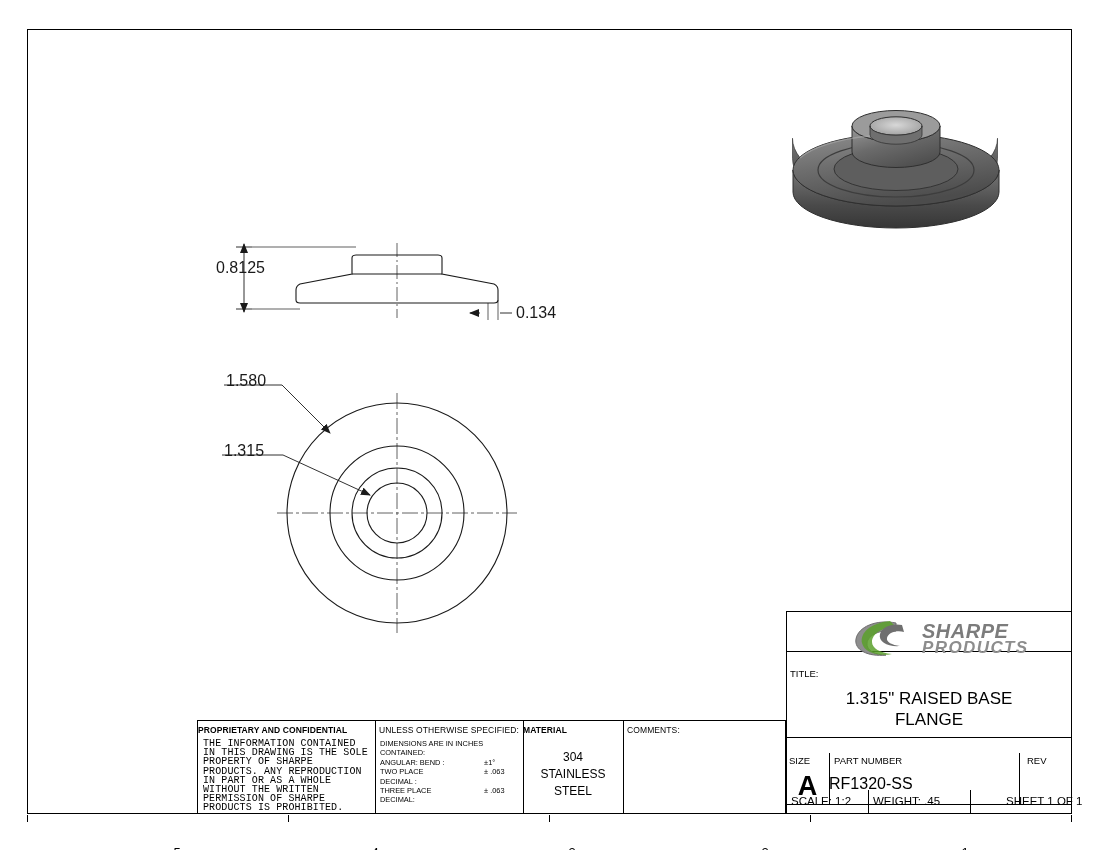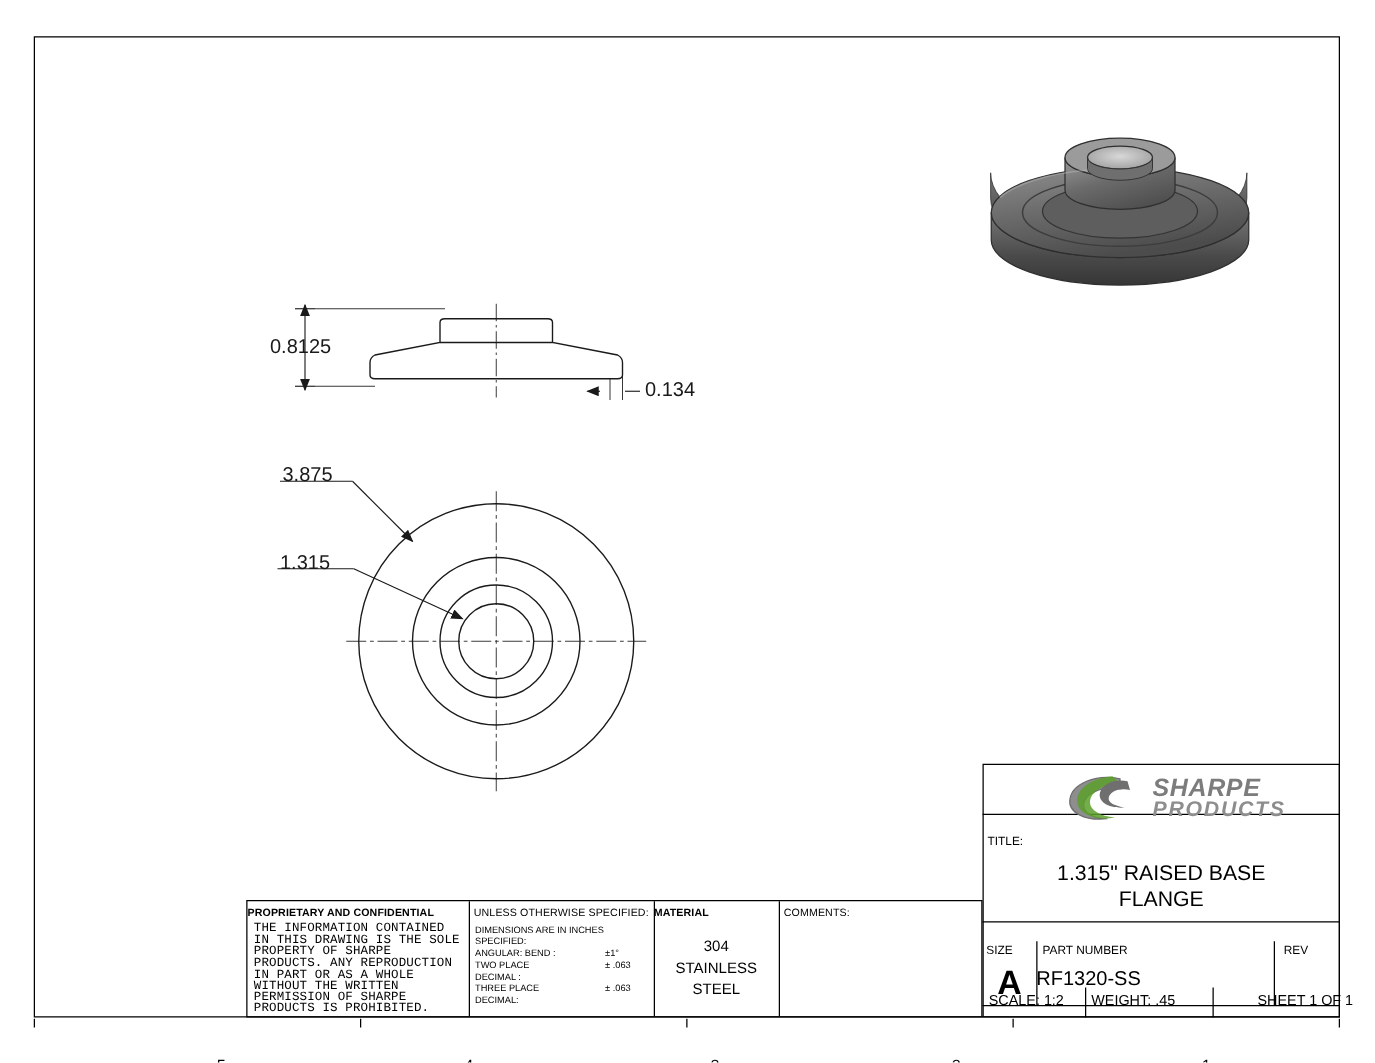--- a/index.html
+++ b/index.html
@@ -334,23 +334,23 @@
       <line x1="282" y1="385" x2="330" y2="433" marker-end="url(#arrowEnd)"></line>
       <line x1="224" y1="385" x2="282" y2="385"></line>
     </g>
 
     <g stroke="#1a1a1a" stroke-width="0.9">
       <line x1="283" y1="455" x2="370" y2="495" marker-end="url(#arrowEnd)"></line>
       <line x1="222" y1="455" x2="283" y2="455"></line>
     </g>
   </svg>
 
-  <div class="dimtext" style="left:216px; top:269px;">0.8125</div>
+  <div class="dimtext" style="left:216px; top:259px;">0.8125</div>
   <div class="dimtext" style="left:516px; top:304px;">0.134</div>
-  <div class="dimtext" style="left:226px; top:372px;">3.875</div>
+  <div class="dimtext" style="left:226px; top:372px;">1.580</div>
   <div class="dimtext" style="left:224px; top:442px;">1.315</div>
 
   <div class="zone-marks">
     <div class="zone-tick" style="left:0px;"></div>
     <div class="zone-tick" style="left:261px;"></div>
     <div class="zone-tick" style="left:522px;"></div>
     <div class="zone-tick" style="left:783px;"></div>
     <div class="zone-tick" style="left:1044px;"></div>
     <div class="zone-num" style="left:150px;">5</div>
     <div class="zone-num" style="left:348px;">4</div>
@@ -367,21 +367,21 @@
 
     <div class="nb-col" style="left:0; width:177px;">
       <div class="nb-title">PROPRIETARY AND CONFIDENTIAL</div>
       <div class="nb-body">THE INFORMATION CONTAINED IN THIS DRAWING IS THE SOLE PROPERTY OF SHARPE PRODUCTS.  ANY REPRODUCTION IN PART OR AS A WHOLE WITHOUT THE WRITTEN PERMISSION OF SHARPE PRODUCTS IS PROHIBITED.</div>
     </div>
 
     <div class="nb-col" style="left:177px; width:148px;">
       <div class="nb-title-left">UNLESS OTHERWISE SPECIFIED:</div>
       <div class="tol-table">
         <div>DIMENSIONS ARE IN INCHES</div>
-        <div>SPECIFIED:</div>
+        <div>CONTAINED:</div>
         <div class="tol-row">
           <span class="k">ANGULAR: BEND :</span>
           <span class="v">±1°</span>
         </div>
         <div class="tol-row">
           <span class="k">TWO PLACE DECIMAL :</span>
           <span class="v">± .063</span>
         </div>
         <div class="tol-row">
           <span class="k">THREE PLACE DECIMAL:</span>

